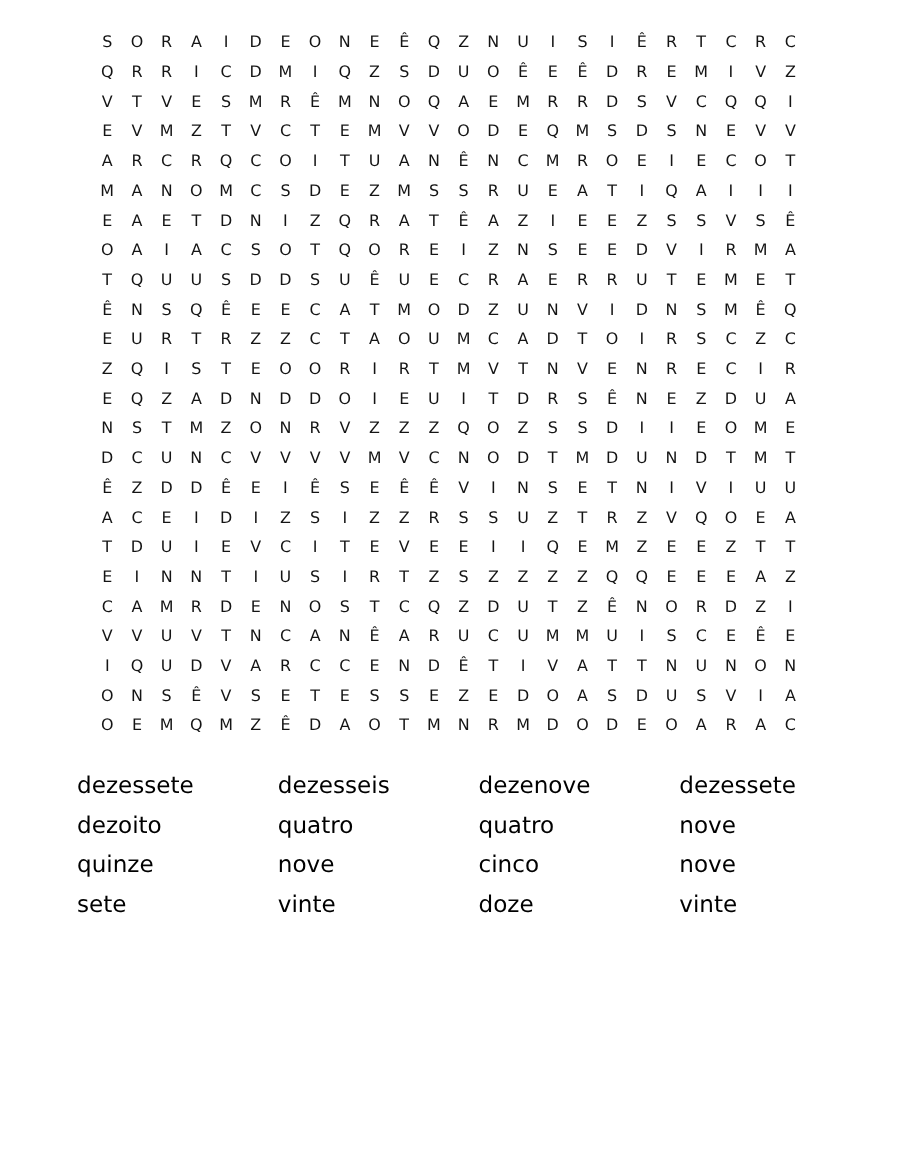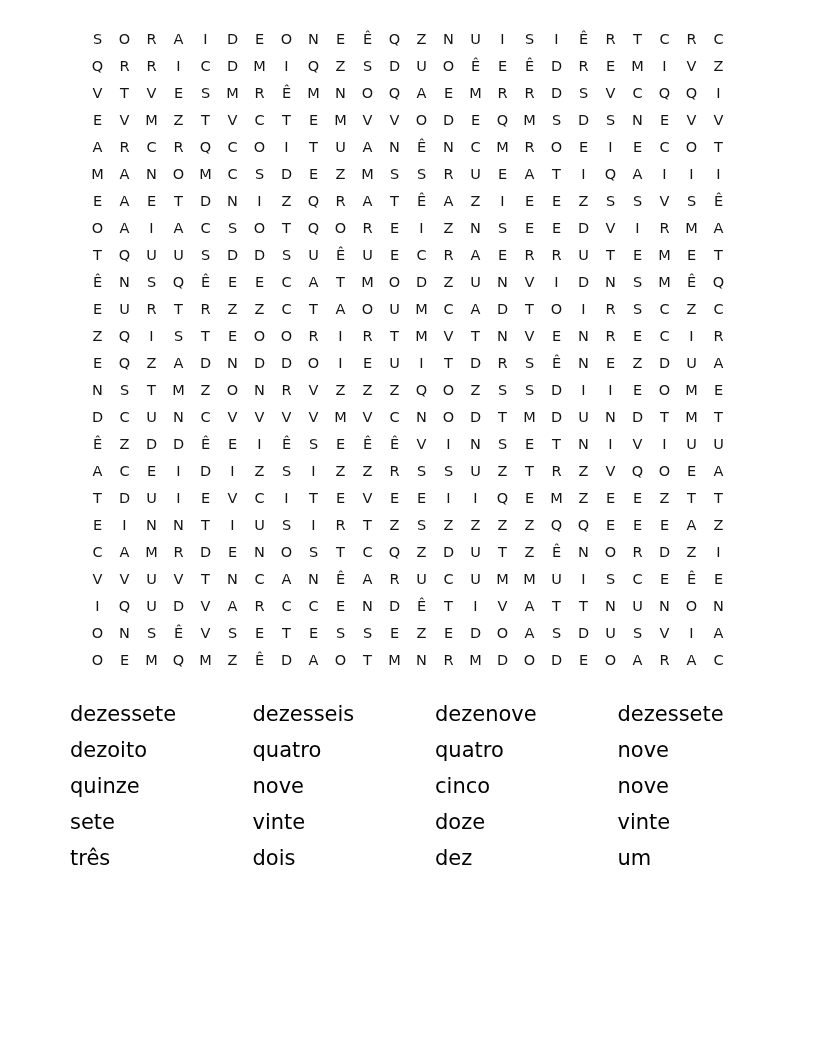--- a/index.html
+++ b/index.html
@@ -734,23 +734,17 @@
             <td>nove</td>
             <td>cinco</td>
             <td>nove</td>
           </tr>
           <tr>
             <td>sete</td>
             <td>vinte</td>
             <td>doze</td>
             <td>vinte</td>
           </tr>
-          <tr>
-            <td>três</td>
-            <td>dois</td>
-            <td>dez</td>
-            <td>um</td>
-          </tr>
         </tbody>
     </table>
   </div>
 
 </div>
 
 </body></html>

